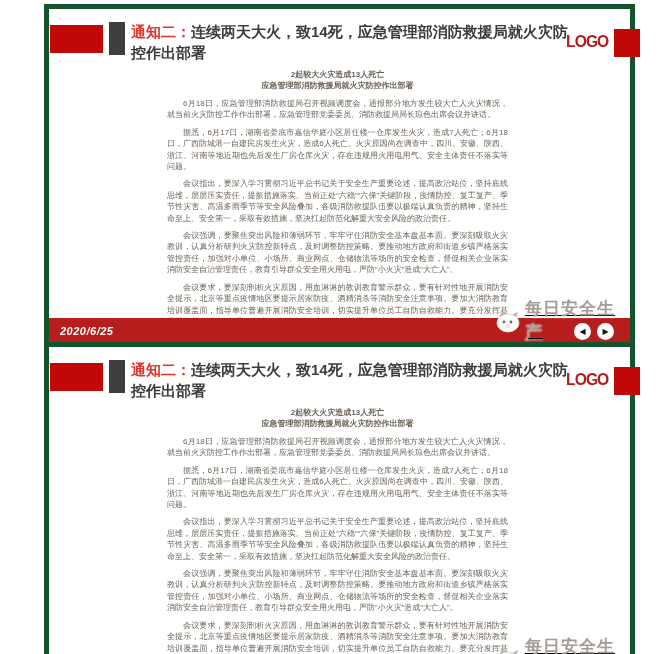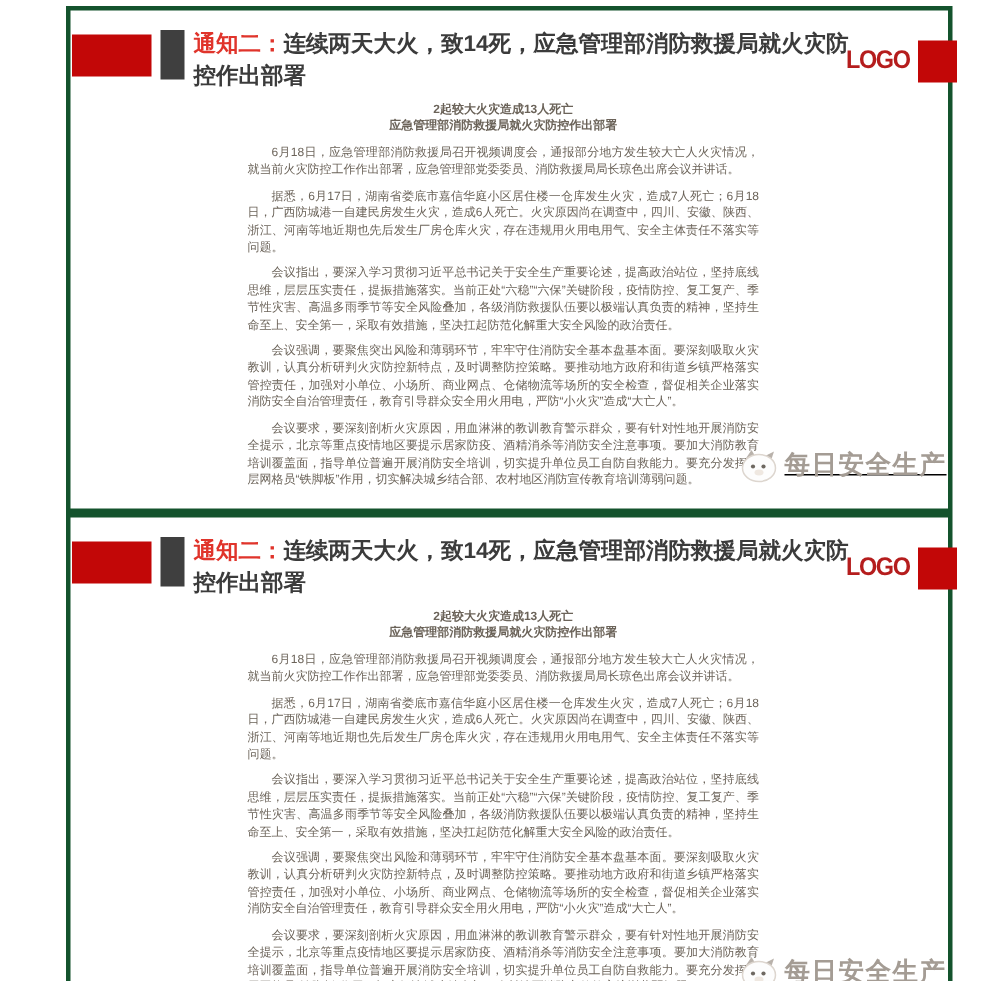--- a/index.html
+++ b/index.html
@@ -1,20 +1,20 @@
 <!DOCTYPE html>
 <html><head>
 <meta charset="utf-8">
 <style>
   html,body{margin:0;padding:0;background:#ffffff;}
   body{width:659px;height:654px;overflow:hidden;font-family:"Liberation Sans",sans-serif;}
   .page{position:relative;width:659px;height:654px;overflow:hidden;background:#ffffff;}
 
   .slide{position:absolute;left:44px;width:591px;height:338px;background:#ffffff;
-         border:3px solid #14532d;box-sizing:border-box;}
+         border:5px solid #14532d;box-sizing:border-box;}
   .slide-1{top:4px;}
   .slide-2{top:342px;}
 
   
   .bullet-red{position:absolute;left:1px;top:16px;width:53px;height:28px;background:#c20707;}
   .bullet-gray{position:absolute;left:60px;top:13px;width:16px;height:33px;background:#3f3f3f;}
   .slide-title{position:absolute;left:82px;top:12px;width:440px;
                font-size:15px;line-height:21px;font-weight:bold;color:#3b3b3b;}
   .title-prefix{color:#e0342b;}
   .logo-text{position:absolute;left:517px;top:23px;width:50px;
@@ -61,20 +61,25 @@
         <div>2起较大火灾造成13人死亡</div>
         <div>应急管理部消防救援局就火灾防控作出部署</div>
       </div>
       <p>6月18日，应急管理部消防救援局召开视频调度会，通报部分地方发生较大亡人火灾情况，就当前火灾防控工作作出部署，应急管理部党委委员、消防救援局局长琼色出席会议并讲话。</p>
       <p>据悉，6月17日，湖南省娄底市嘉信华庭小区居住楼一仓库发生火灾，造成7人死亡；6月18日，广西防城港一自建民房发生火灾，造成6人死亡。火灾原因尚在调查中，四川、安徽、陕西、浙江、河南等地近期也先后发生厂房仓库火灾，存在违规用火用电用气、安全主体责任不落实等问题。</p>
       <p>会议指出，要深入学习贯彻习近平总书记关于安全生产重要论述，提高政治站位，坚持底线思维，层层压实责任，提振措施落实。当前正处“六稳”“六保”关键阶段，疫情防控、复工复产、季节性灾害、高温多雨季节等安全风险叠加，各级消防救援队伍要以极端认真负责的精神，坚持生命至上、安全第一，采取有效措施，坚决扛起防范化解重大安全风险的政治责任。</p>
       <p>会议强调，要聚焦突出风险和薄弱环节，牢牢守住消防安全基本盘基本面。要深刻吸取火灾教训，认真分析研判火灾防控新特点，及时调整防控策略。要推动地方政府和街道乡镇严格落实管控责任，加强对小单位、小场所、商业网点、仓储物流等场所的安全检查，督促相关企业落实消防安全自治管理责任，教育引导群众安全用火用电，严防“小火灾”造成“大亡人”。</p>
       <p>会议要求，要深刻剖析火灾原因，用血淋淋的教训教育警示群众，要有针对性地开展消防安全提示，北京等重点疫情地区要提示居家防疫、酒精消杀等消防安全注意事项。要加大消防教育培训覆盖面，指导单位普遍开展消防安全培训，切实提升单位员工自防自救能力。要充分发挥基层网格员“铁脚板”作用，切实解决城乡结合部、农村地区消防宣传教育培训薄弱问题。</p>
     </div>
 
+    <div class="footer-bar">
+      <div class="footer-date">2020/6/25</div>
+      <button class="nav nav-prev">◀</button>
+      <button class="nav nav-next">▶</button>
+    </div>
 
     <div class="watermark">
       <span class="wm-icon">
         <svg width="26" height="24" viewBox="0 0 26 24">
           <path d="M4 8 L8 2 L11 7 Z" fill="#b9b2ab"></path>
           <path d="M21 9 L23 3 L17 6 Z" fill="#b9b2ab"></path>
           <ellipse cx="13" cy="14" rx="11" ry="9" fill="#fdfdfd" stroke="#ddd6cf" stroke-width="1"></ellipse>
           <circle cx="9" cy="13" r="1.4" fill="#6e6861"></circle>
           <circle cx="16" cy="13" r="1.4" fill="#6e6861"></circle>
           <ellipse cx="13" cy="17" rx="3" ry="2" fill="#efe8e1"></ellipse>

